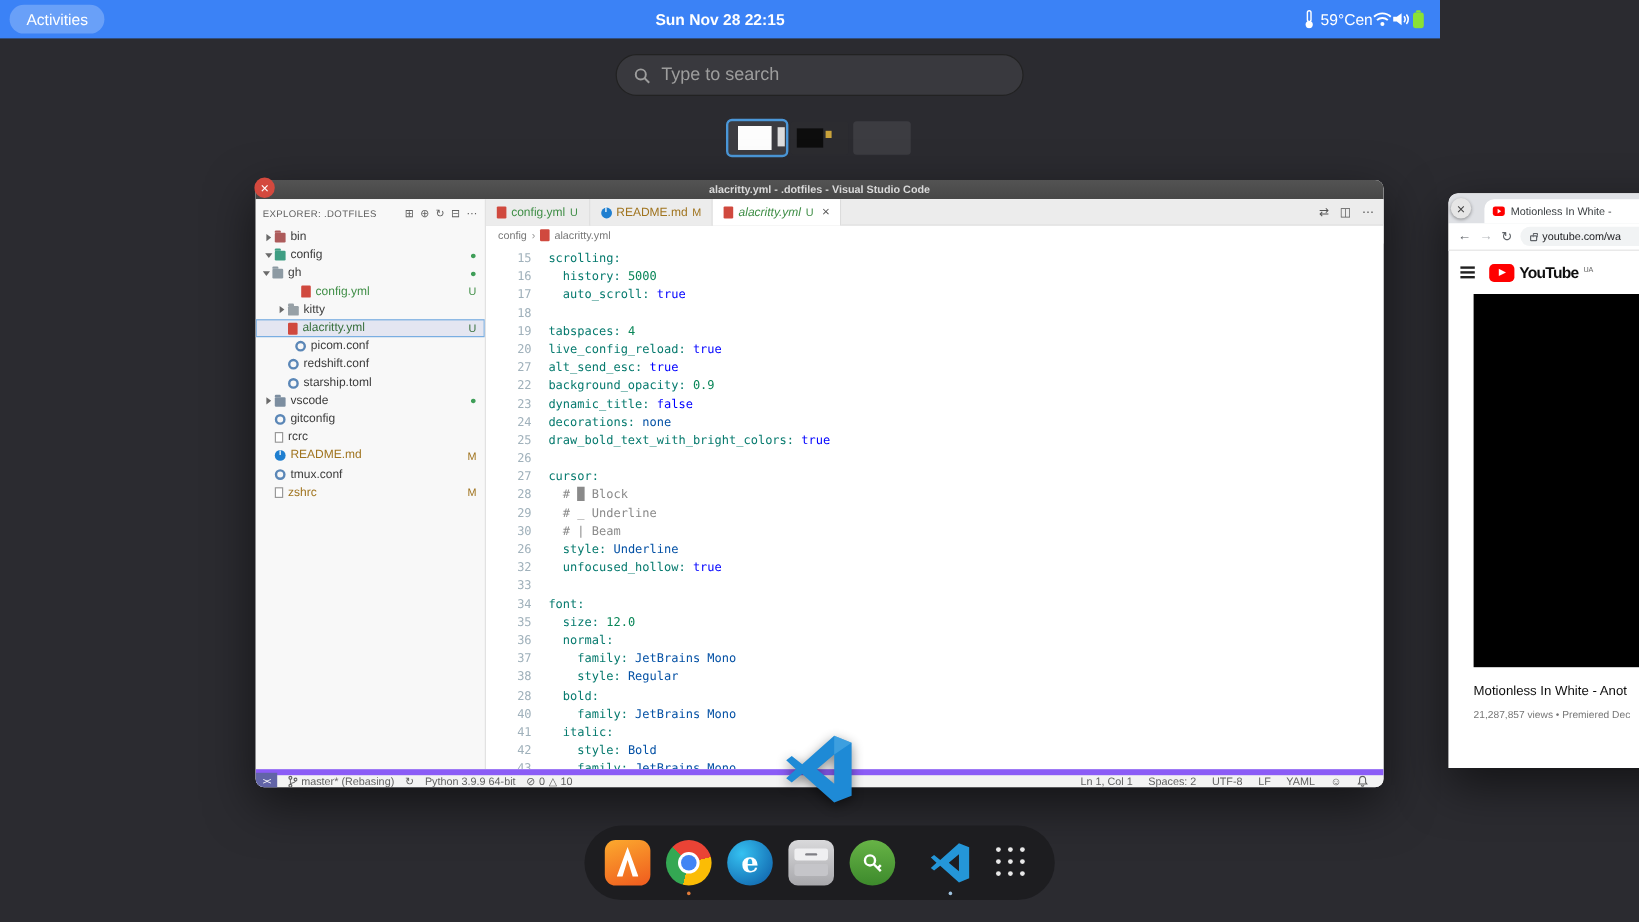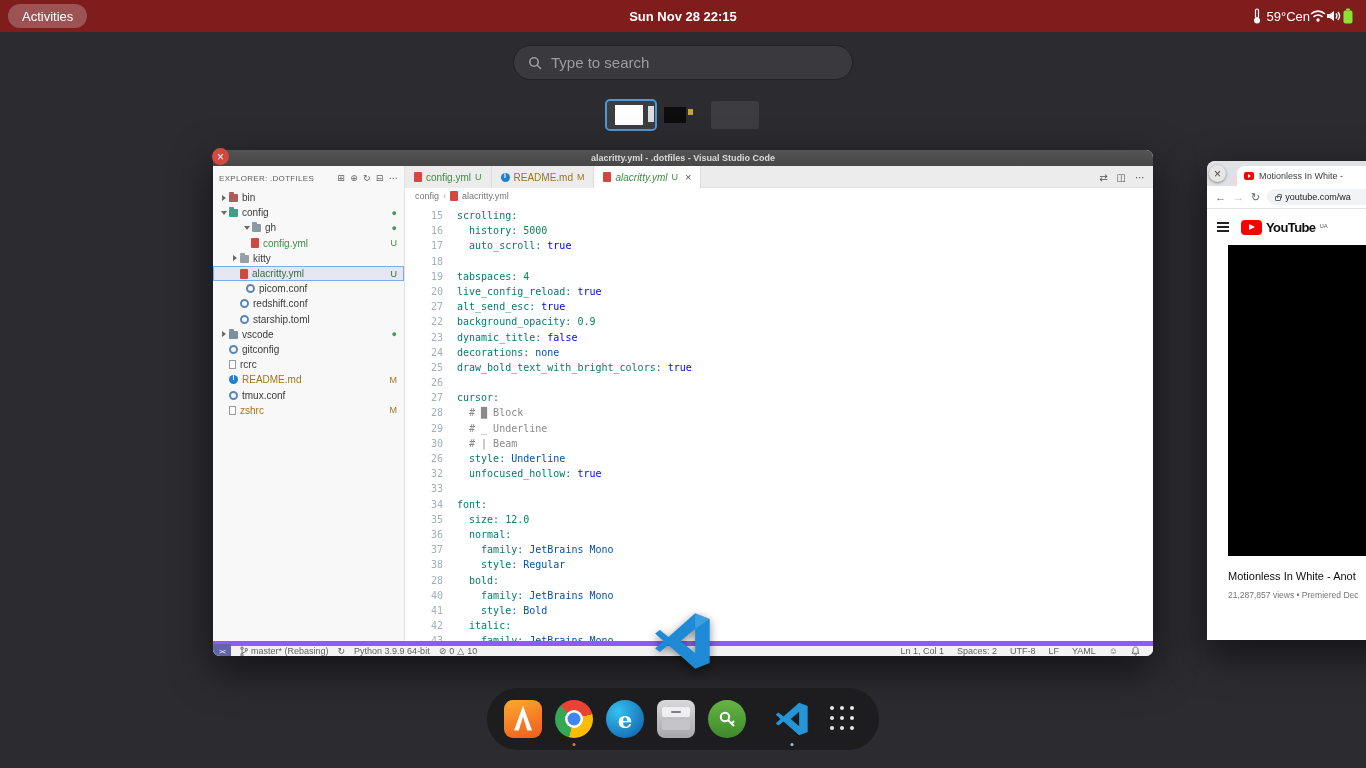--- a/index.html
+++ b/index.html
@@ -1,20 +1,20 @@
 <!DOCTYPE html>
 <html><head>
 <meta charset="utf-8">
 <style>
   *{margin:0;padding:0;box-sizing:border-box}
   html,body{width:1366px;height:768px;overflow:hidden}
   body{font-family:"Liberation Sans","DejaVu Sans",sans-serif;background:#2b2b30;position:relative}
 
   
-  #topbar{position:absolute;top:0;left:0;width:1366px;height:32px;background:#7f1d1d;color:#eee;z-index:50}
+  #topbar{position:absolute;top:0;left:0;width:1200px;height:32px;background:#3b82f6;color:#eee;z-index:50}
   #activities{position:absolute;left:8px;top:4px;height:24px;padding:0 14px;border-radius:12px;
     background:rgba(255,255,255,.24);color:#fff;font-size:13px;display:flex;align-items:center;cursor:pointer}
   #clock{position:absolute;left:50%;top:0;transform:translateX(-50%);height:32px;display:flex;align-items:center;
     font-size:13px;font-weight:bold;color:#fff}
   #sys{position:absolute;right:12px;top:0;height:32px;display:flex;align-items:center;font-size:13px;color:#fff}
   .sysitem{display:flex;align-items:center;gap:4px}
 
   
   #searchbox{position:absolute;left:513px;top:45px;width:340px;height:35px;border-radius:18px;
     background:#39393e;border:1px solid #222;display:flex;align-items:center;padding:0 14px;gap:9px}
@@ -216,21 +216,21 @@
             <span class="chev right"></span>
             <span class="ficon folder" style="color: rgb(173, 91, 91);"></span>
             <span class="flabel">bin</span>
           </div>
           <div class="trow" style="padding-left: 6px;">
             <span class="chev down"></span>
             <span class="ficon folder" style="color: rgb(63, 158, 131);"></span>
             <span class="flabel">config</span>
             <span class="fbadge" style="color: rgb(63, 158, 88);">●</span>
           </div>
-          <div class="trow" style="padding-left: 29px;">
+          <div class="trow" style="padding-left: 4px;">
             <span class="chev down"></span>
             <span class="ficon folder" style="color: rgb(141, 154, 163);"></span>
             <span class="flabel">gh</span>
             <span class="fbadge" style="color: rgb(63, 158, 88);">●</span>
           </div>
           <div class="trow" style="padding-left: 28px;">
             <span class="chev"></span>
             <span class="ficon yml" style="color: rgb(208, 73, 62);"></span>
             <span class="flabel" style="color: rgb(63, 142, 70);">config.yml</span>
             <span class="fbadge" style="color: rgb(63, 142, 70);">U</span>
@@ -381,22 +381,22 @@
             <div class="cl"><span class="tk-k">  style:</span><span class="tk-s"> Underline</span></div>
             <div class="cl"><span class="tk-k">  unfocused_hollow:</span><span class="tk-b"> true</span></div>
             <div class="cl">&nbsp;</div>
             <div class="cl"><span class="tk-k">font:</span></div>
             <div class="cl"><span class="tk-k">  size:</span><span class="tk-n"> 12.0</span></div>
             <div class="cl"><span class="tk-k">  normal:</span></div>
             <div class="cl"><span class="tk-k">    family:</span><span class="tk-s"> JetBrains Mono</span></div>
             <div class="cl"><span class="tk-k">    style:</span><span class="tk-s"> Regular</span></div>
             <div class="cl"><span class="tk-k">  bold:</span></div>
             <div class="cl"><span class="tk-k">    family:</span><span class="tk-s"> JetBrains Mono</span></div>
+            <div class="cl"><span class="tk-k">  italic:</span></div>
             <div class="cl"><span class="tk-k">    style:</span><span class="tk-s"> Bold</span></div>
-            <div class="cl"><span class="tk-k">  italic:</span></div>
             <div class="cl"><span class="tk-k">    family:</span><span class="tk-s"> JetBrains Mono</span></div>
           </div>
       </div>
     </div>
 
     <div id="vs-status">
       <div id="remote-ind">&gt;&lt;</div>
       <span class="st-item">
         <svg width="8" height="11" viewBox="0 0 8 11">
             <circle cx="2" cy="2.2" r="1.2" fill="none" stroke="#5f5f5f"></circle>

